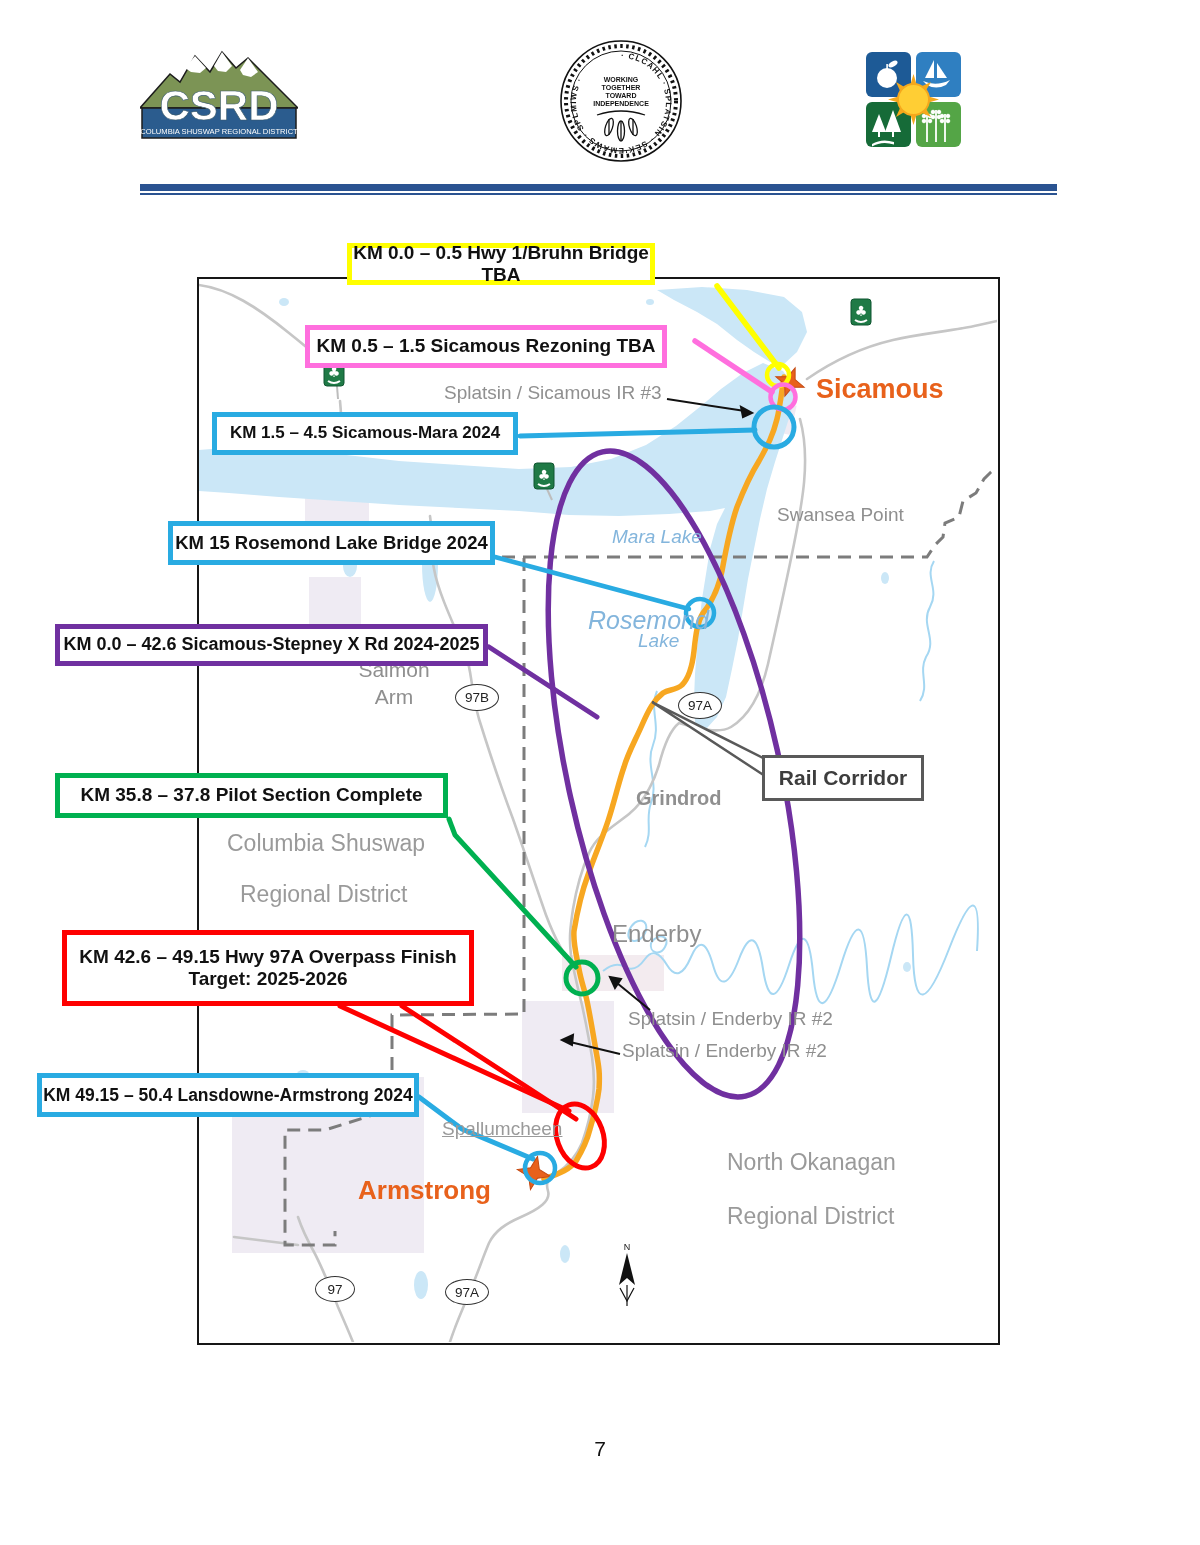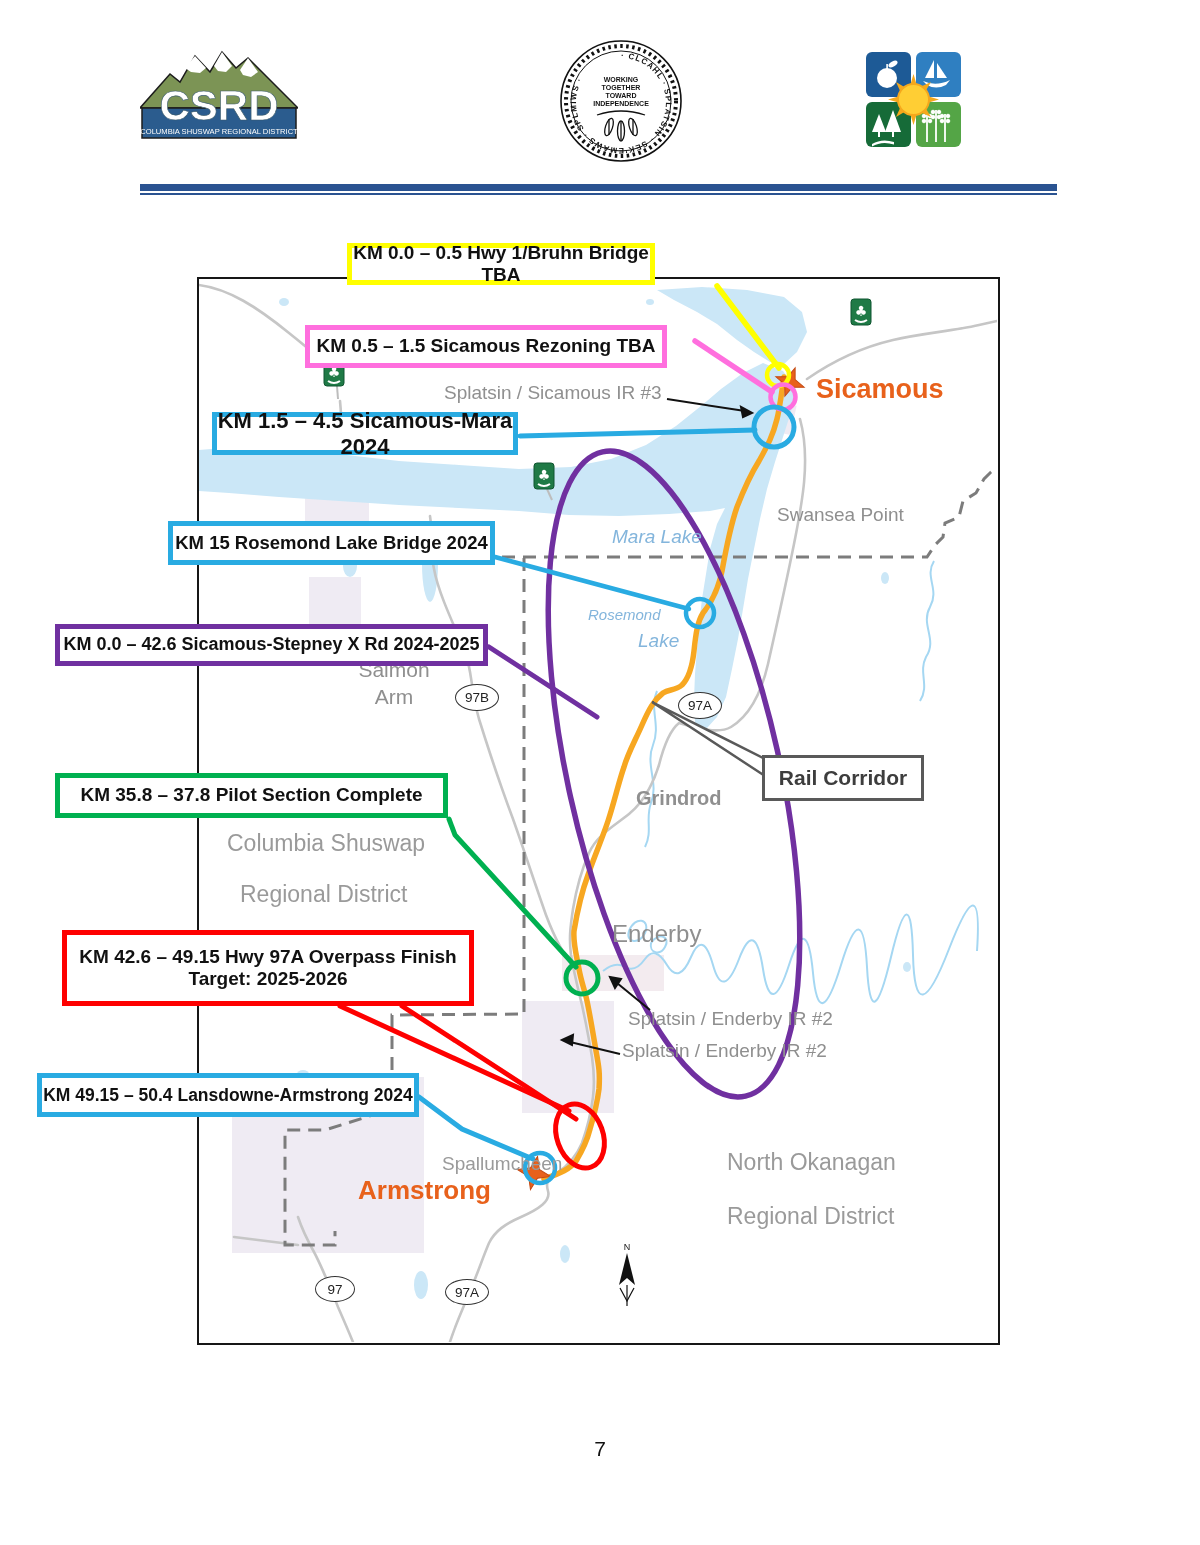--- a/index.html
+++ b/index.html
@@ -231,33 +231,33 @@
       <line x1="428" y1="1006" x2="428" y2="1027"></line>
     </g>
   </g>
 </svg>
 </div>
 
 <div class="maplabel" style="left:444px;top:382px;font-size:19px;color:#909090;">Splatsin / Sicamous IR #3</div>
 <div class="citylabel" style="left:816px;top:374px;font-size:27px;">Sicamous</div>
 <div class="maplabel" style="left:777px;top:504px;font-size:19px;">Swansea Point</div>
 <div class="lakelabel" style="left:612px;top:526px;font-size:19px;">Mara Lake</div>
-<div class="lakelabel" style="left:588px;top:606px;font-size:15px;">Rosemond</div>
+<div class="lakelabel" style="left:588px;top:606px;font-size:25px;">Rosemond</div>
 <div class="lakelabel" style="left:638px;top:630px;font-size:19px;">Lake</div>
 <div class="maplabel" style="left:338px;top:656px;width:112px;text-align:center;font-size:21px;line-height:1.3;white-space:normal;">
   <span style="display:block;">Salmon</span>
   <span style="display:block;">Arm</span>
 </div>
 <div class="maplabel" style="left:636px;top:787px;font-size:20px;font-weight:bold;">Grindrod</div>
 <div class="maplabel" style="left:227px;top:830px;font-size:23px;color:#9a9a9a;">Columbia Shuswap</div>
 <div class="maplabel" style="left:240px;top:881px;font-size:23px;color:#9a9a9a;">Regional District</div>
 <div class="maplabel" style="left:612px;top:920px;font-size:24px;">Enderby</div>
 <div class="maplabel" style="left:628px;top:1008px;font-size:19px;">Splatsin / Enderby IR #2</div>
 <div class="maplabel" style="left:622px;top:1040px;font-size:19px;">Splatsin / Enderby IR #2</div>
-<div class="maplabel" style="left:442px;top:1153px;font-size:19px;color:#9a9a9a;">Spallumcheen</div>
+<div class="maplabel" style="left:442px;top:1118px;font-size:19px;color:#9a9a9a;text-decoration:underline;">Spallumcheen</div>
 <div class="maplabel" style="left:727px;top:1149px;font-size:23px;color:#9a9a9a;">North Okanagan</div>
 <div class="maplabel" style="left:727px;top:1203px;font-size:23px;color:#9a9a9a;">Regional District</div>
 <div class="citylabel" style="left:358px;top:1175px;font-size:26px;">Armstrong</div>
 
 <div class="shield" style="left:455px;top:684px;width:44px;height:27px;">
     <span>97B</span>
   </div>
 <div class="shield" style="left:678px;top:692px;width:44px;height:27px;">
     <span>97A</span>
   </div>
@@ -267,21 +267,21 @@
 <div class="shield" style="left:445px;top:1279px;width:44px;height:26px;">
     <span>97A</span>
   </div>
 
 <div class="callout" style="left:347px;top:243px;width:308px;height:42px;border-width:5px;border-color:#ffff00;font-size:19px;">
   <span>KM 0.0 – 0.5 Hwy 1/Bruhn Bridge TBA</span>
 </div>
 <div class="callout" style="left:305px;top:325px;width:362px;height:43px;border-width:5px;border-color:#ff6fde;font-size:19px;">
   <span>KM 0.5 – 1.5 Sicamous Rezoning TBA</span>
 </div>
-<div class="callout" style="left:212px;top:412px;width:306px;height:43px;border-width:5px;border-color:#29abe2;font-size:22px;">
+<div class="callout" style="left:212px;top:412px;width:306px;height:43px;border-width:5px;border-color:#29abe2;font-size:17px;">
   <span>KM 1.5 – 4.5 Sicamous-Mara 2024</span>
 </div>
 <div class="callout" style="left:168px;top:521px;width:327px;height:44px;border-width:5px;border-color:#29abe2;font-size:18.5px;">
   <span>KM 15 Rosemond Lake Bridge 2024</span>
 </div>
 <div class="callout" style="left:55px;top:624px;width:433px;height:42px;border-width:5px;border-color:#7030a0;font-size:18px;">
   <span>KM 0.0 – 42.6 Sicamous-Stepney X Rd 2024-2025</span>
 </div>
 <div class="callout" style="left:55px;top:773px;width:393px;height:45px;border-width:5px;border-color:#00b050;font-size:19px;">
   <span>KM 35.8 – 37.8 Pilot Section Complete</span>

